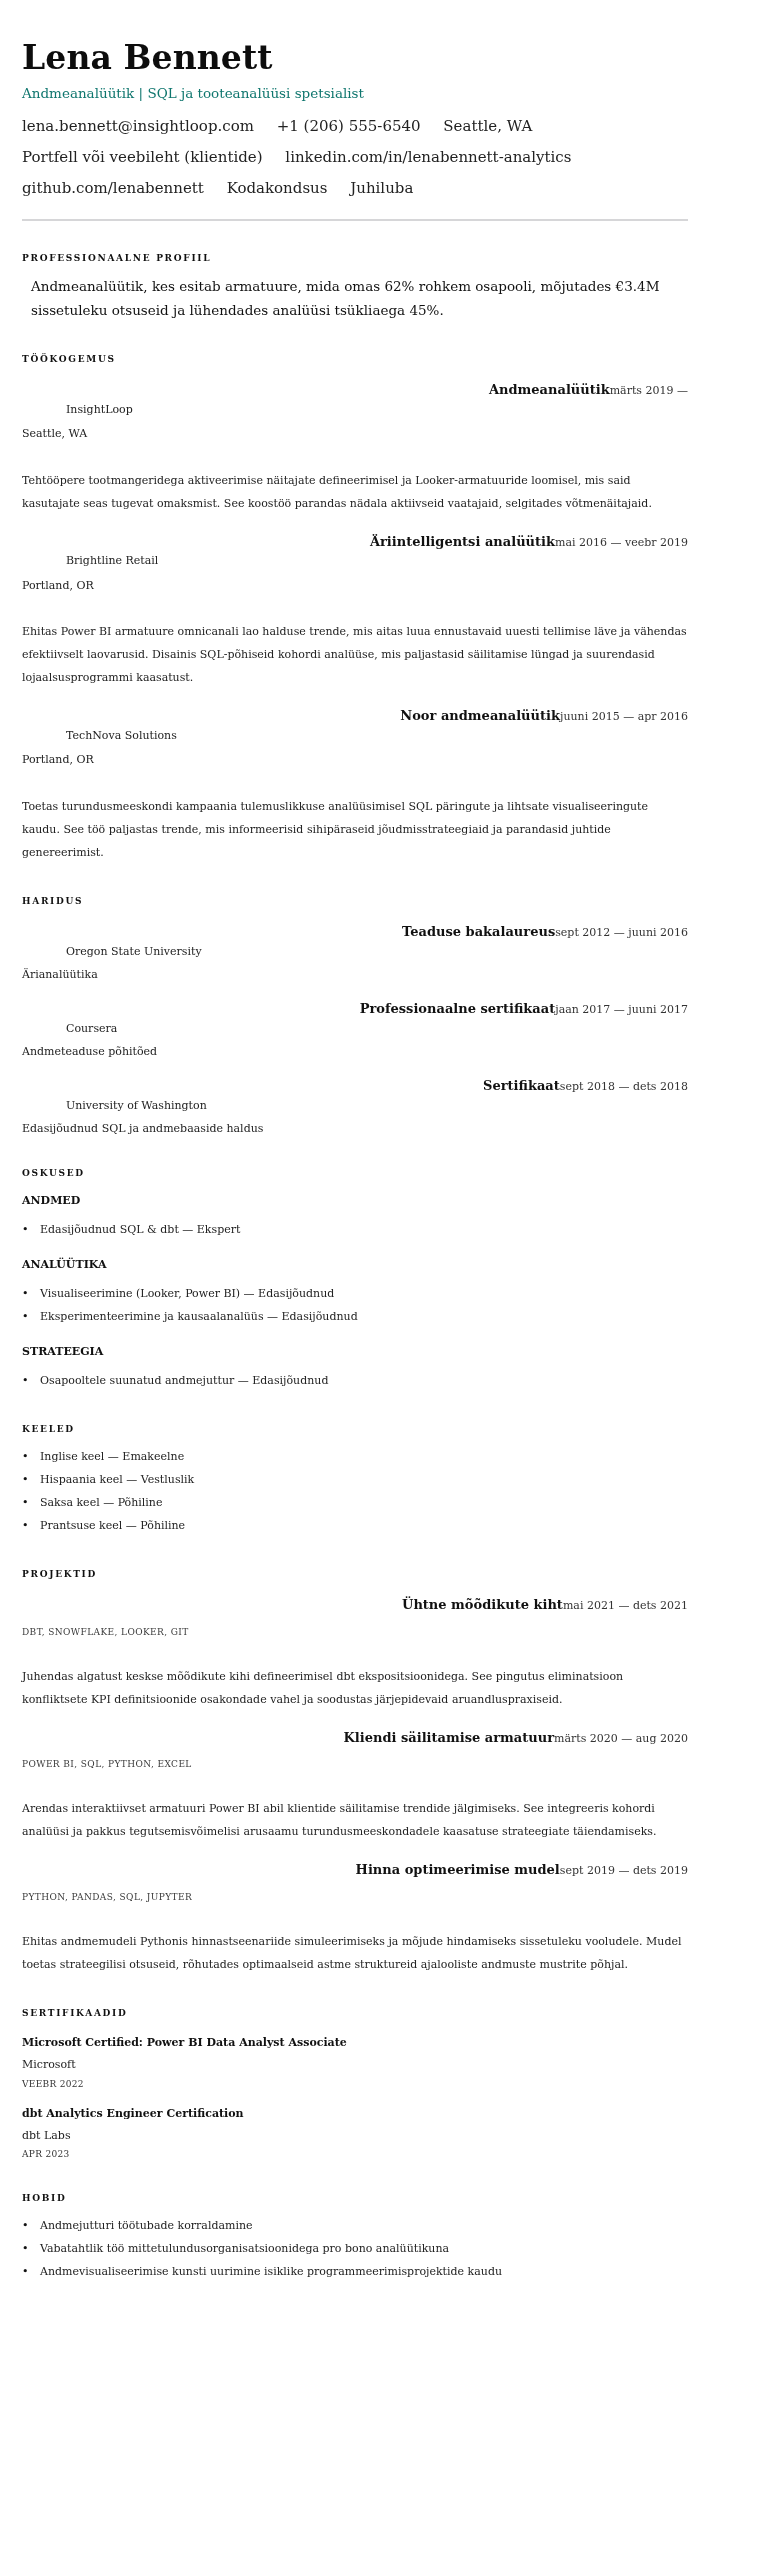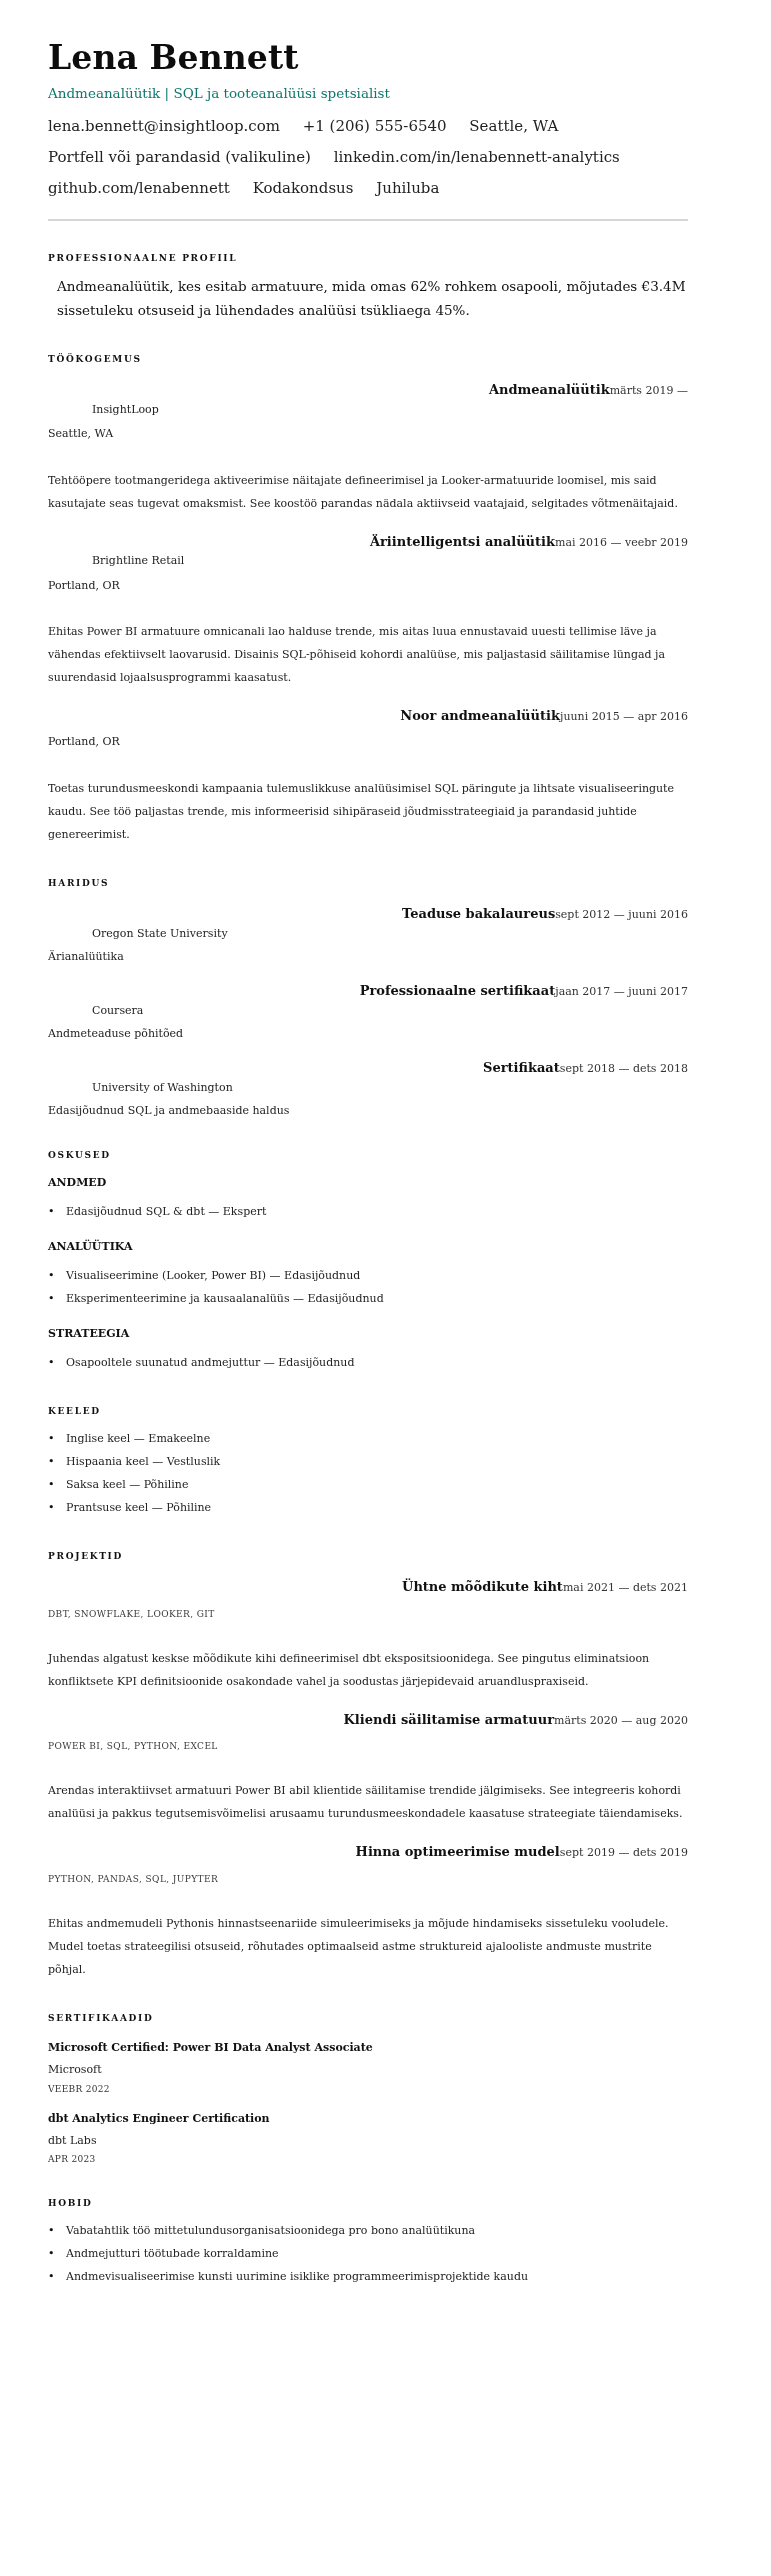--- a/index.html
+++ b/index.html
@@ -3,21 +3,21 @@
 <meta charset="utf-8">
 <style>
   * { box-sizing: border-box; margin: 0; padding: 0; }
   html, body { background: #ffffff; }
   body {
     width: 772px;
     min-height: 2576px;
     font-family: "DejaVu Serif", serif;
     color: #111111;
   }
-  .page { padding: 37px 44px 39px 48px; width: 732px; }
+  .page { padding: 37px 44px 39px 22px; width: 732px; }
   .name { font-size: 33px; font-weight: bold; line-height: 41px; color: #0d0d0d; letter-spacing: 0.1px; }
   .tagline { font-size: 13.5px; line-height: 19.3px; margin-top: 6.4px; color: #0f766e; }
   .contact-row { font-size: 15px; line-height: 15.4px; color: #222; margin-top: 15.4px; }
   .contact-row + .contact-row { margin-top: 15.4px; }
   .contact-row span { margin-right: 18px; }
   .divider { border: 0; height: 1.9px; background: #d6d6d8; margin-top: 23px; }
   .section { margin-top: 31px; }
   .section-title {
     font-size: 9px; font-weight: bold; letter-spacing: 1.7px;
     text-transform: uppercase; color: #111; line-height: 13px;
@@ -52,21 +52,21 @@
   <header>
     <h1 class="name">Lena Bennett</h1>
     <div class="tagline">Andmeanalüütik | SQL ja tooteanalüüsi spetsialist</div>
 
     <div class="contact-row">
       <span>lena.bennett@insightloop.com</span>
       <span>+1 (206) 555-6540</span>
       <span>Seattle, WA</span>
     </div>
     <div class="contact-row">
-      <span>Portfell või parandasid (valikuline)</span>
+      <span>Portfell või veebileht (klientide)</span>
       <span>linkedin.com/in/lenabennett-analytics</span>
     </div>
     <div class="contact-row">
       <span>github.com/lenabennett</span>
       <span>Kodakondsus</span>
       <span>Juhiluba</span>
     </div>
   </header>
 
   <hr class="divider">
@@ -97,20 +97,21 @@
       <div class="entry-sub">Brightline Retail</div>
       <div class="entry-sub2">Portland, OR</div>
       <p class="entry-desc">Ehitas Power BI armatuure omnicanali lao halduse trende, mis aitas luua ennustavaid uuesti tellimise läve ja vähendas efektiivselt laovarusid. Disainis SQL-põhiseid kohordi analüüse, mis paljastasid säilitamise lüngad ja suurendasid lojaalsusprogrammi kaasatust.</p>
     </div>
 
     <div class="entry">
       <div class="entry-head">
         <div class="entry-title">Noor andmeanalüütik</div>
         <div class="entry-date">juuni 2015 — apr 2016</div>
       </div>
+      <div class="entry-sub">TechNova Solutions</div>
       <div class="entry-sub2">Portland, OR</div>
       <p class="entry-desc">Toetas turundusmeeskondi kampaania tulemuslikkuse analüüsimisel SQL päringute ja lihtsate visualiseeringute kaudu. See töö paljastas trende, mis informeerisid sihipäraseid jõudmisstrateegiaid ja parandasid juhtide genereerimist.</p>
     </div>
   </section>
 
   <section class="section edu">
     <h2 class="section-title">Haridus</h2>
 
     <div class="entry">
       <div class="entry-head">
@@ -213,20 +214,20 @@
     <div class="cert">
       <div class="cert-title">dbt Analytics Engineer Certification</div>
       <div class="cert-issuer">dbt Labs</div>
       <div class="cert-date" style="text-transform:uppercase">apr 2023</div>
     </div>
   </section>
 
   <section class="section">
     <h2 class="section-title">Hobid</h2>
     <ul class="bullets">
+      <li>Andmejutturi töötubade korraldamine</li>
       <li>Vabatahtlik töö mittetulundusorganisatsioonidega pro bono analüütikuna</li>
-      <li>Andmejutturi töötubade korraldamine</li>
       <li>Andmevisualiseerimise kunsti uurimine isiklike programmeerimisprojektide kaudu</li>
     </ul>
   </section>
 
 </div>
 
 
 </body></html>

